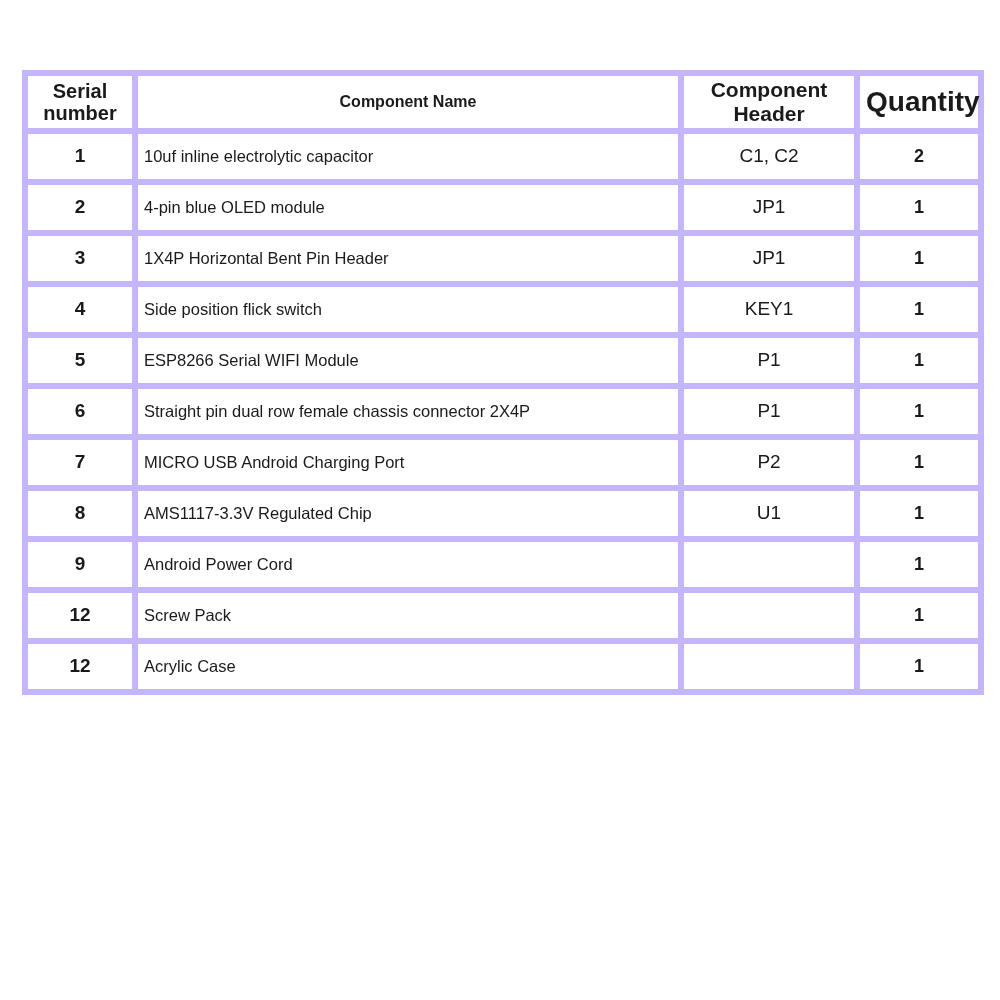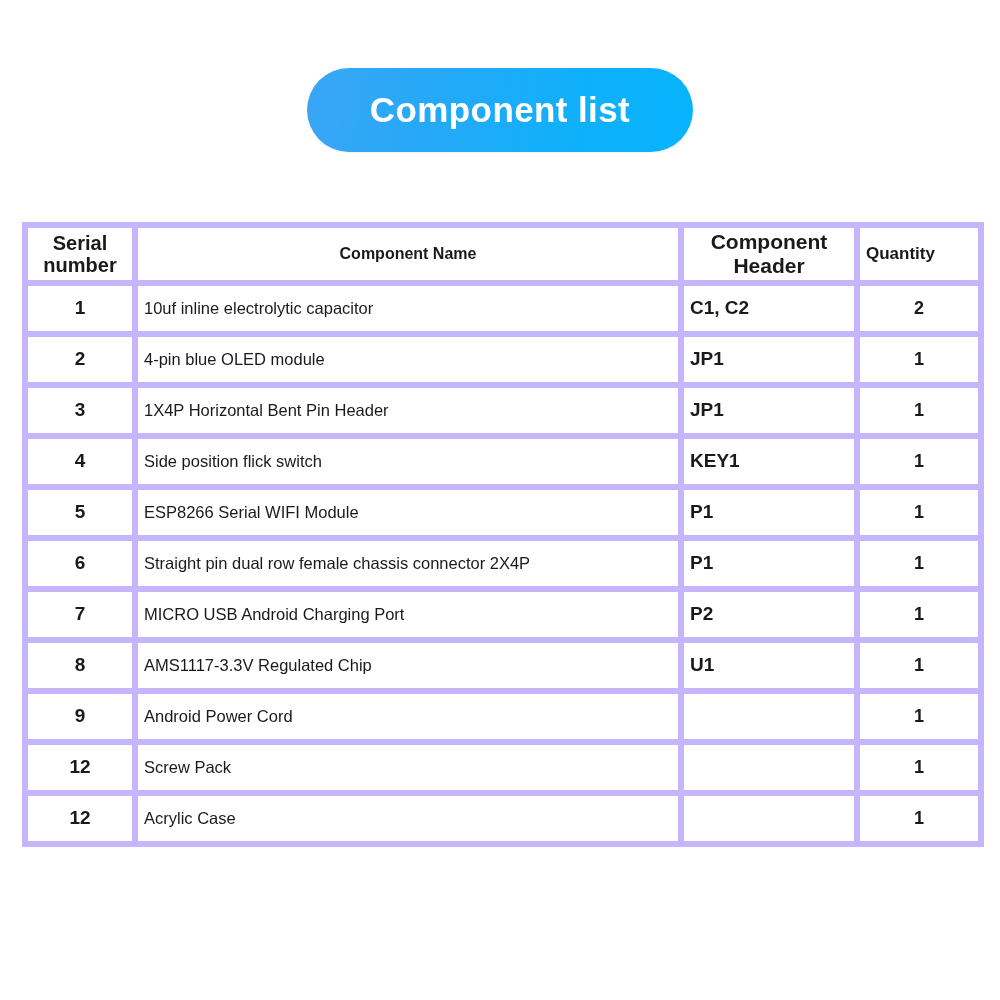--- a/index.html
+++ b/index.html
@@ -73,43 +73,38 @@
   thead th {
     height: 58px;
     font-size: 21px;
     font-weight: bold;
     padding: 2px 6px;
     line-height: 1.12;
   }
   th.h-serial { text-align: center; font-size: 20px; }
   th.h-name   { text-align: center; font-size: 16px; }
   th.h-symbol { text-align: center; font-size: 21px; }
-  th.h-qty    { text-align: left; font-size: 17px; }
+  th.h-qty    { text-align: left; font-size: 28px; }
 
   tbody td {
     height: 51px;
     font-size: 17px;
     padding: 2px 6px;
     line-height: 1.2;
   }
   td.t-serial { text-align: center; font-weight: bold; font-size: 19px; }
   td.t-name   { text-align: left; font-size: 16.5px; }
-  td.t-symbol { font-weight: bold; font-size: 19px; }
+  td.t-symbol { text-align: center; font-weight: normal; font-size: 19px; }
   td.t-qty    { text-align: center; font-weight: bold; font-size: 18px; }
 </style>
 </head>
 <body>
 
 <div class="page">
 
-  <div class="title-wrap">
-    <div class="title-pill">
-      <span>Component list</span>
-    </div>
-  </div>
 
   <div class="table-wrap">
     <table class="component-table">
       <colgroup>
         <col class="c-serial">
         <col class="c-name">
         <col class="c-symbol">
         <col class="c-qty">
       </colgroup>
       <thead>

